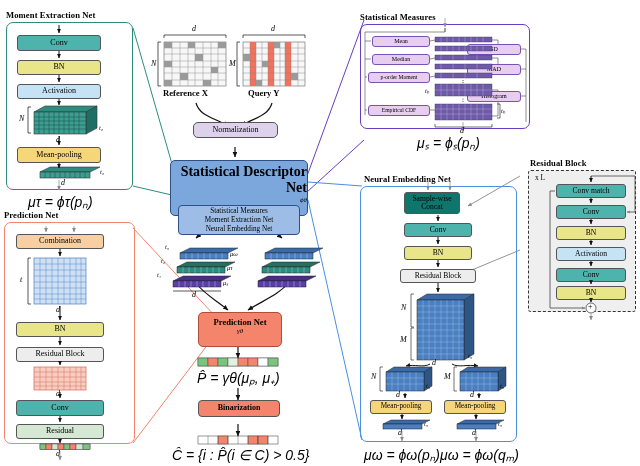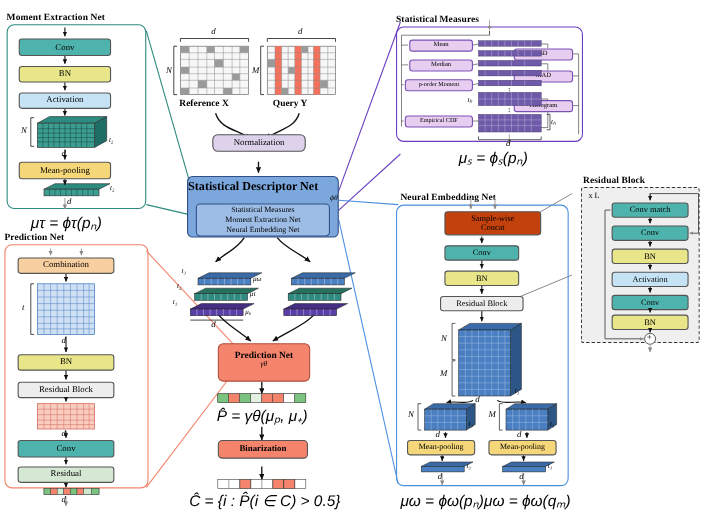--- a/index.html
+++ b/index.html
@@ -285,21 +285,21 @@
 <div class="abs lbl" style="left:151px;top:59px;">N</div>
 <div class="abs lbl" style="left:192px;top:24px;">d</div>
 <div class="abs cap" style="left:163px;top:88px;">Reference X</div>
 <div class="abs lbl" style="left:229px;top:59px;">M</div>
 <div class="abs lbl" style="left:271px;top:24px;">d</div>
 <div class="abs cap" style="left:248px;top:88px;">Query Y</div>
 
 <div class="abs box" style="left:193px;top:122px;width:85px;height:16px;background:#ded1ec;border-radius:5px;">Normalization</div>
 
 <div class="abs" style="left:170px;top:160px;width:136px;height:54px;background:#7ba7dd;border:1.3px solid #2f4f86;border-radius:5px;">
-  <div style="text-align:left;font-weight:bold;font-size:11px;margin-top:3px;">Statistical Descriptor Net</div>
+  <div style="text-align:right;font-weight:bold;font-size:14px;margin-top:3px;">Statistical Descriptor Net</div>
   <div style="text-align:right;font-size:7px;font-style:italic;">ϕθ</div>
   <div style="margin:1px 7px 0;border:.8px solid #30508a;border-radius:4px;background:#9dbde6;padding:1px 0;">
     <div style="text-align:center;font-size:7.2px;line-height:1.22;">Statistical Measures</div>
     <div style="text-align:center;font-size:7.2px;line-height:1.22;">Moment Extraction Net</div>
     <div style="text-align:center;font-size:7.2px;line-height:1.22;">Neural Embedding Net</div>
   </div>
 </div>
 
 <svg width="640" height="466">
 
@@ -519,21 +519,21 @@
   <path d="M497,104 L500,104 L500,118 L497,118" stroke="#111" stroke-width=".6" fill="none"></path>
 </svg>
 <div class="abs lbl small" style="left:425px;top:86px;">tₕ</div>
 <div class="abs lbl small" style="left:501px;top:106px;">tₕ</div>
 <div class="abs lbl" style="left:460px;top:126px;">d</div>
 <div class="abs eq" style="left:417px;top:133px;">μₛ = ϕₛ(pₙ)</div>
 
 <div class="abs ttl" style="left:364px;top:174px;">Neural Embedding Net</div>
 <div class="abs panel" style="left:360px;top:186px;width:157px;height:256px;border:1.4px solid #4a8fe0;"></div>
 
-<div class="abs box" style="left:404px;top:192px;width:88px;height:22px;background:#c2410c;flex-direction:column;font-size:7.6px;">
+<div class="abs box" style="left:404px;top:192px;width:56px;height:22px;background:#0f766e;flex-direction:column;font-size:7.6px;">
   <span>Sample-wise</span>
   <span>Concat</span>
 </div>
 <div class="abs box" style="left:404px;top:223px;width:68px;height:14px;background:#4fb3ad;font-size:7.6px;">Conv</div>
 <div class="abs box" style="left:404px;top:246px;width:68px;height:14px;background:#e9e68a;font-size:7.6px;">BN</div>
 <div class="abs box" style="left:400px;top:269px;width:76px;height:14px;background:#ededed;font-size:7.6px;">Residual Block</div>
 <div class="abs box" style="left:370px;top:400px;width:62px;height:14px;background:#f5d77a;font-size:7.2px;">Mean-pooling</div>
 <div class="abs box" style="left:444px;top:400px;width:62px;height:14px;background:#f5d77a;font-size:7.2px;">Mean-pooling</div>
 
 <svg width="640" height="466">

